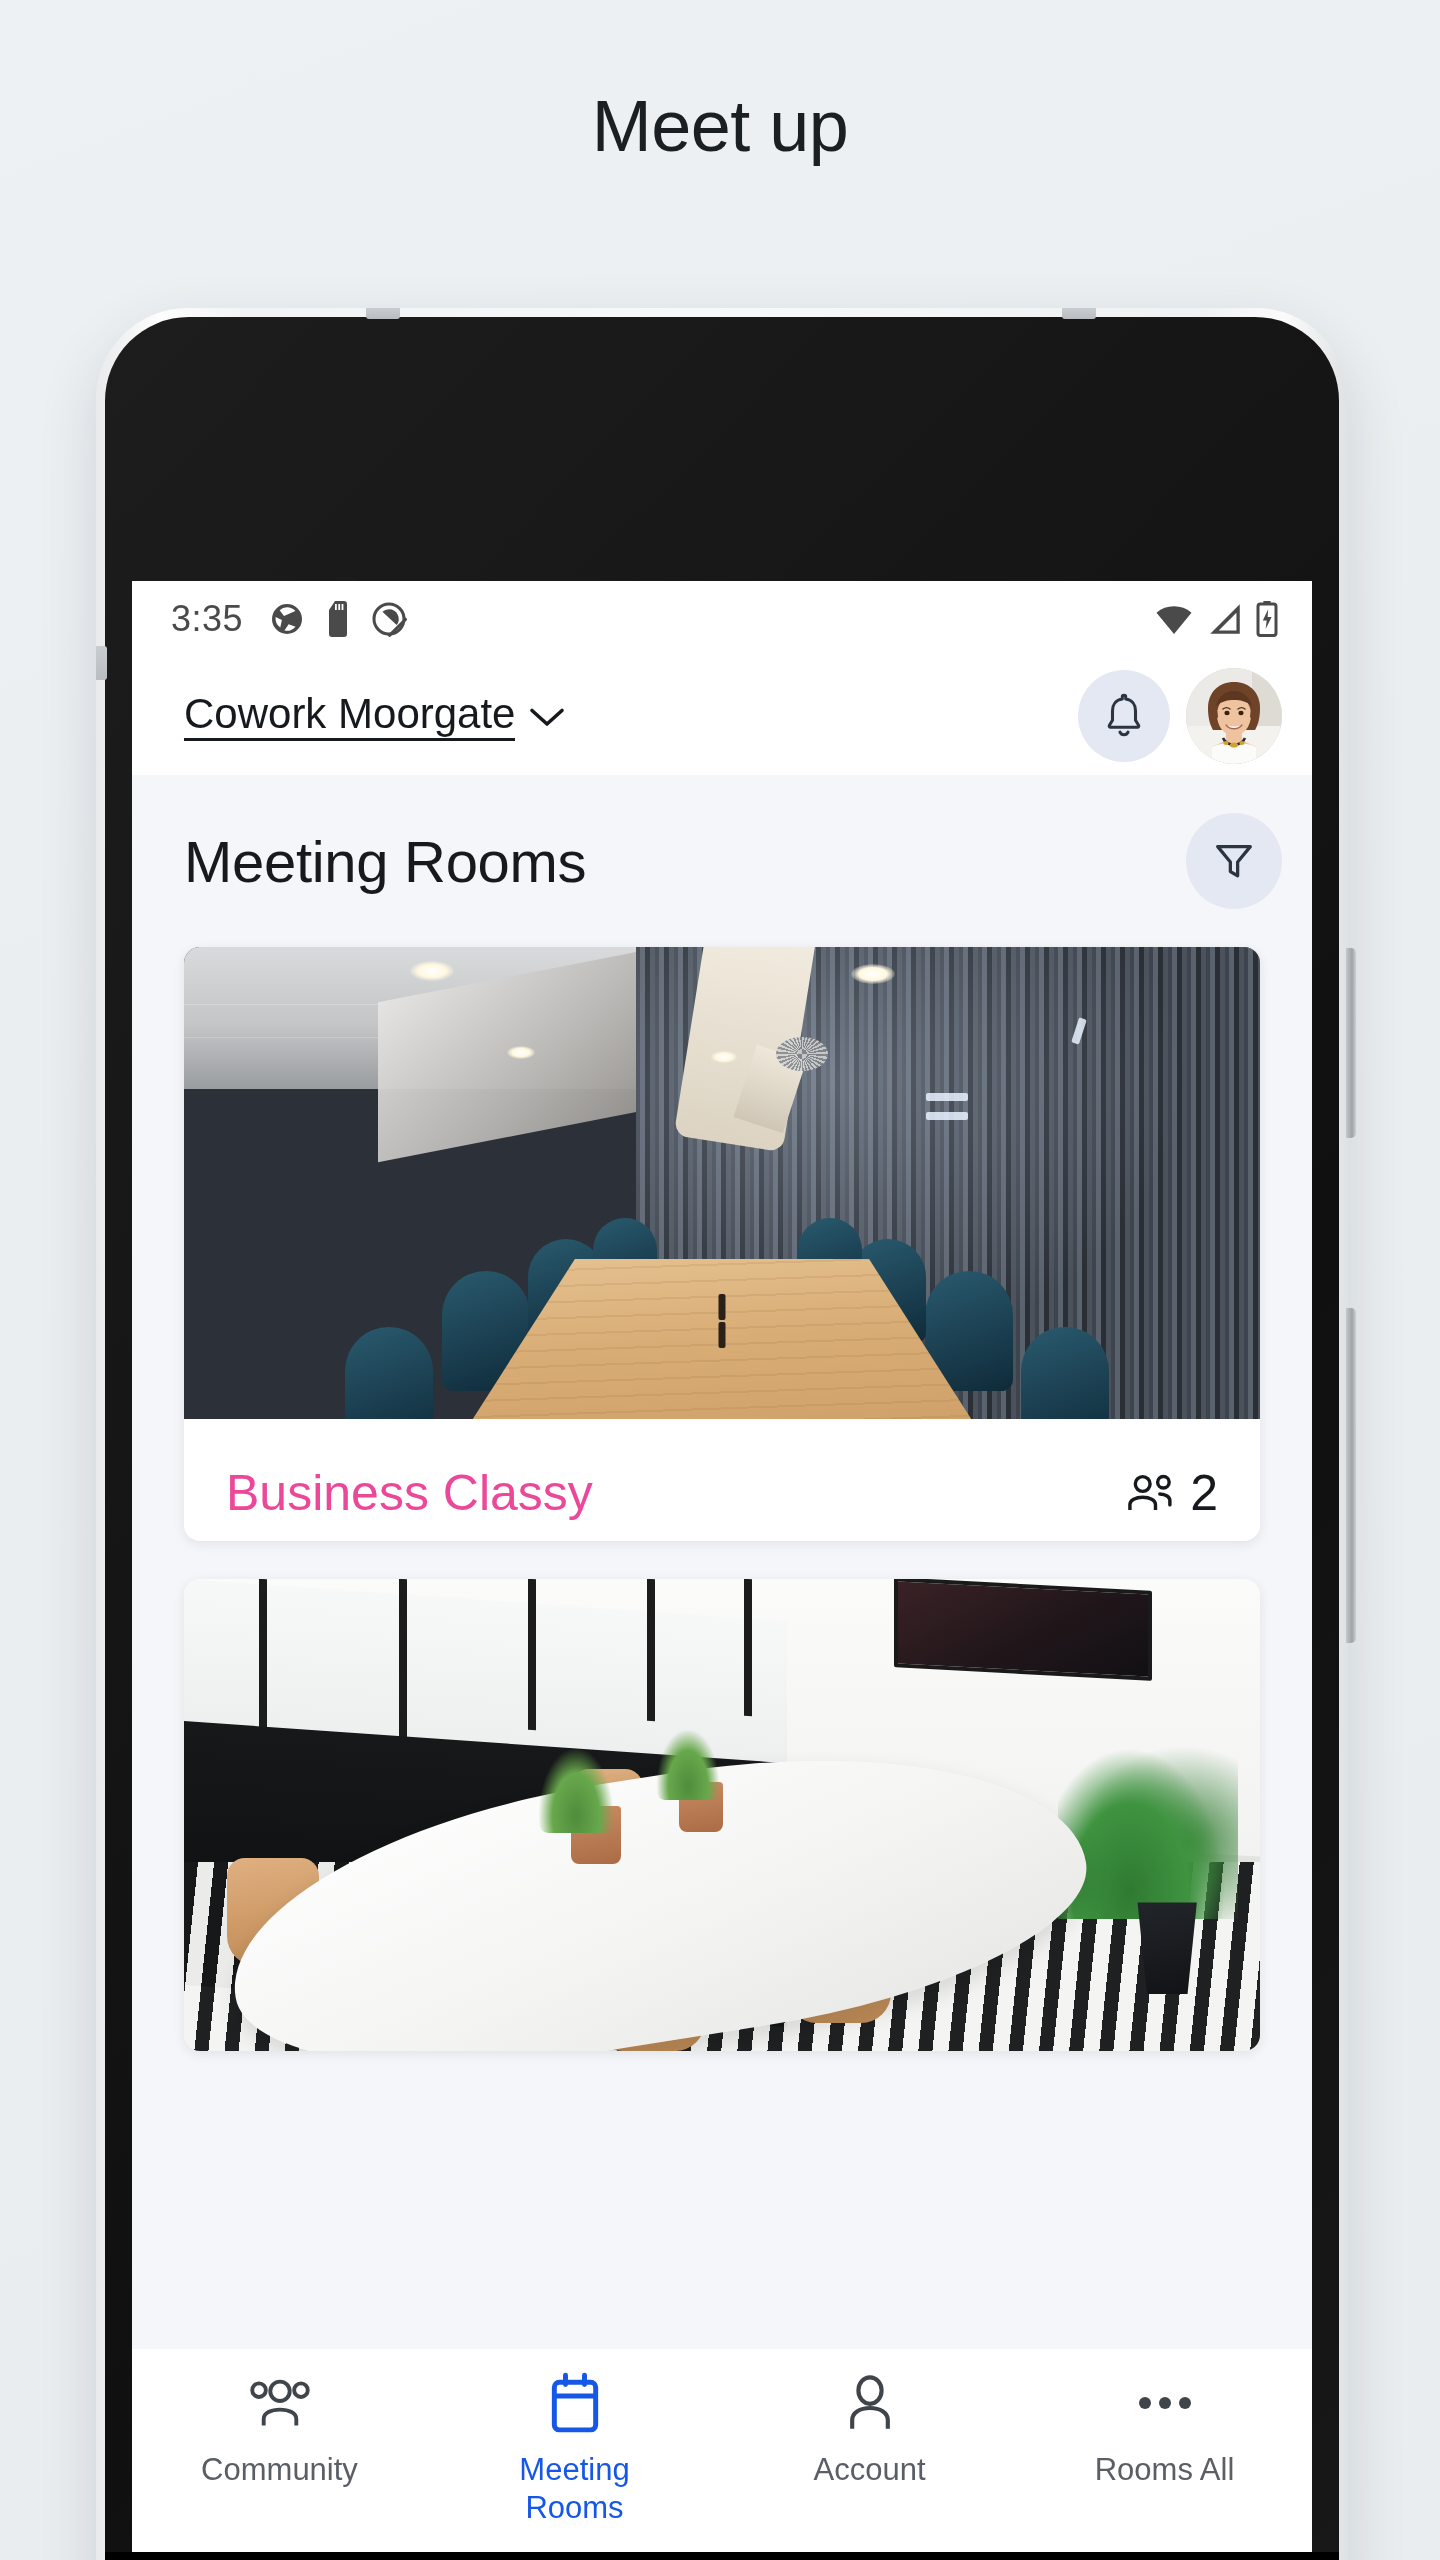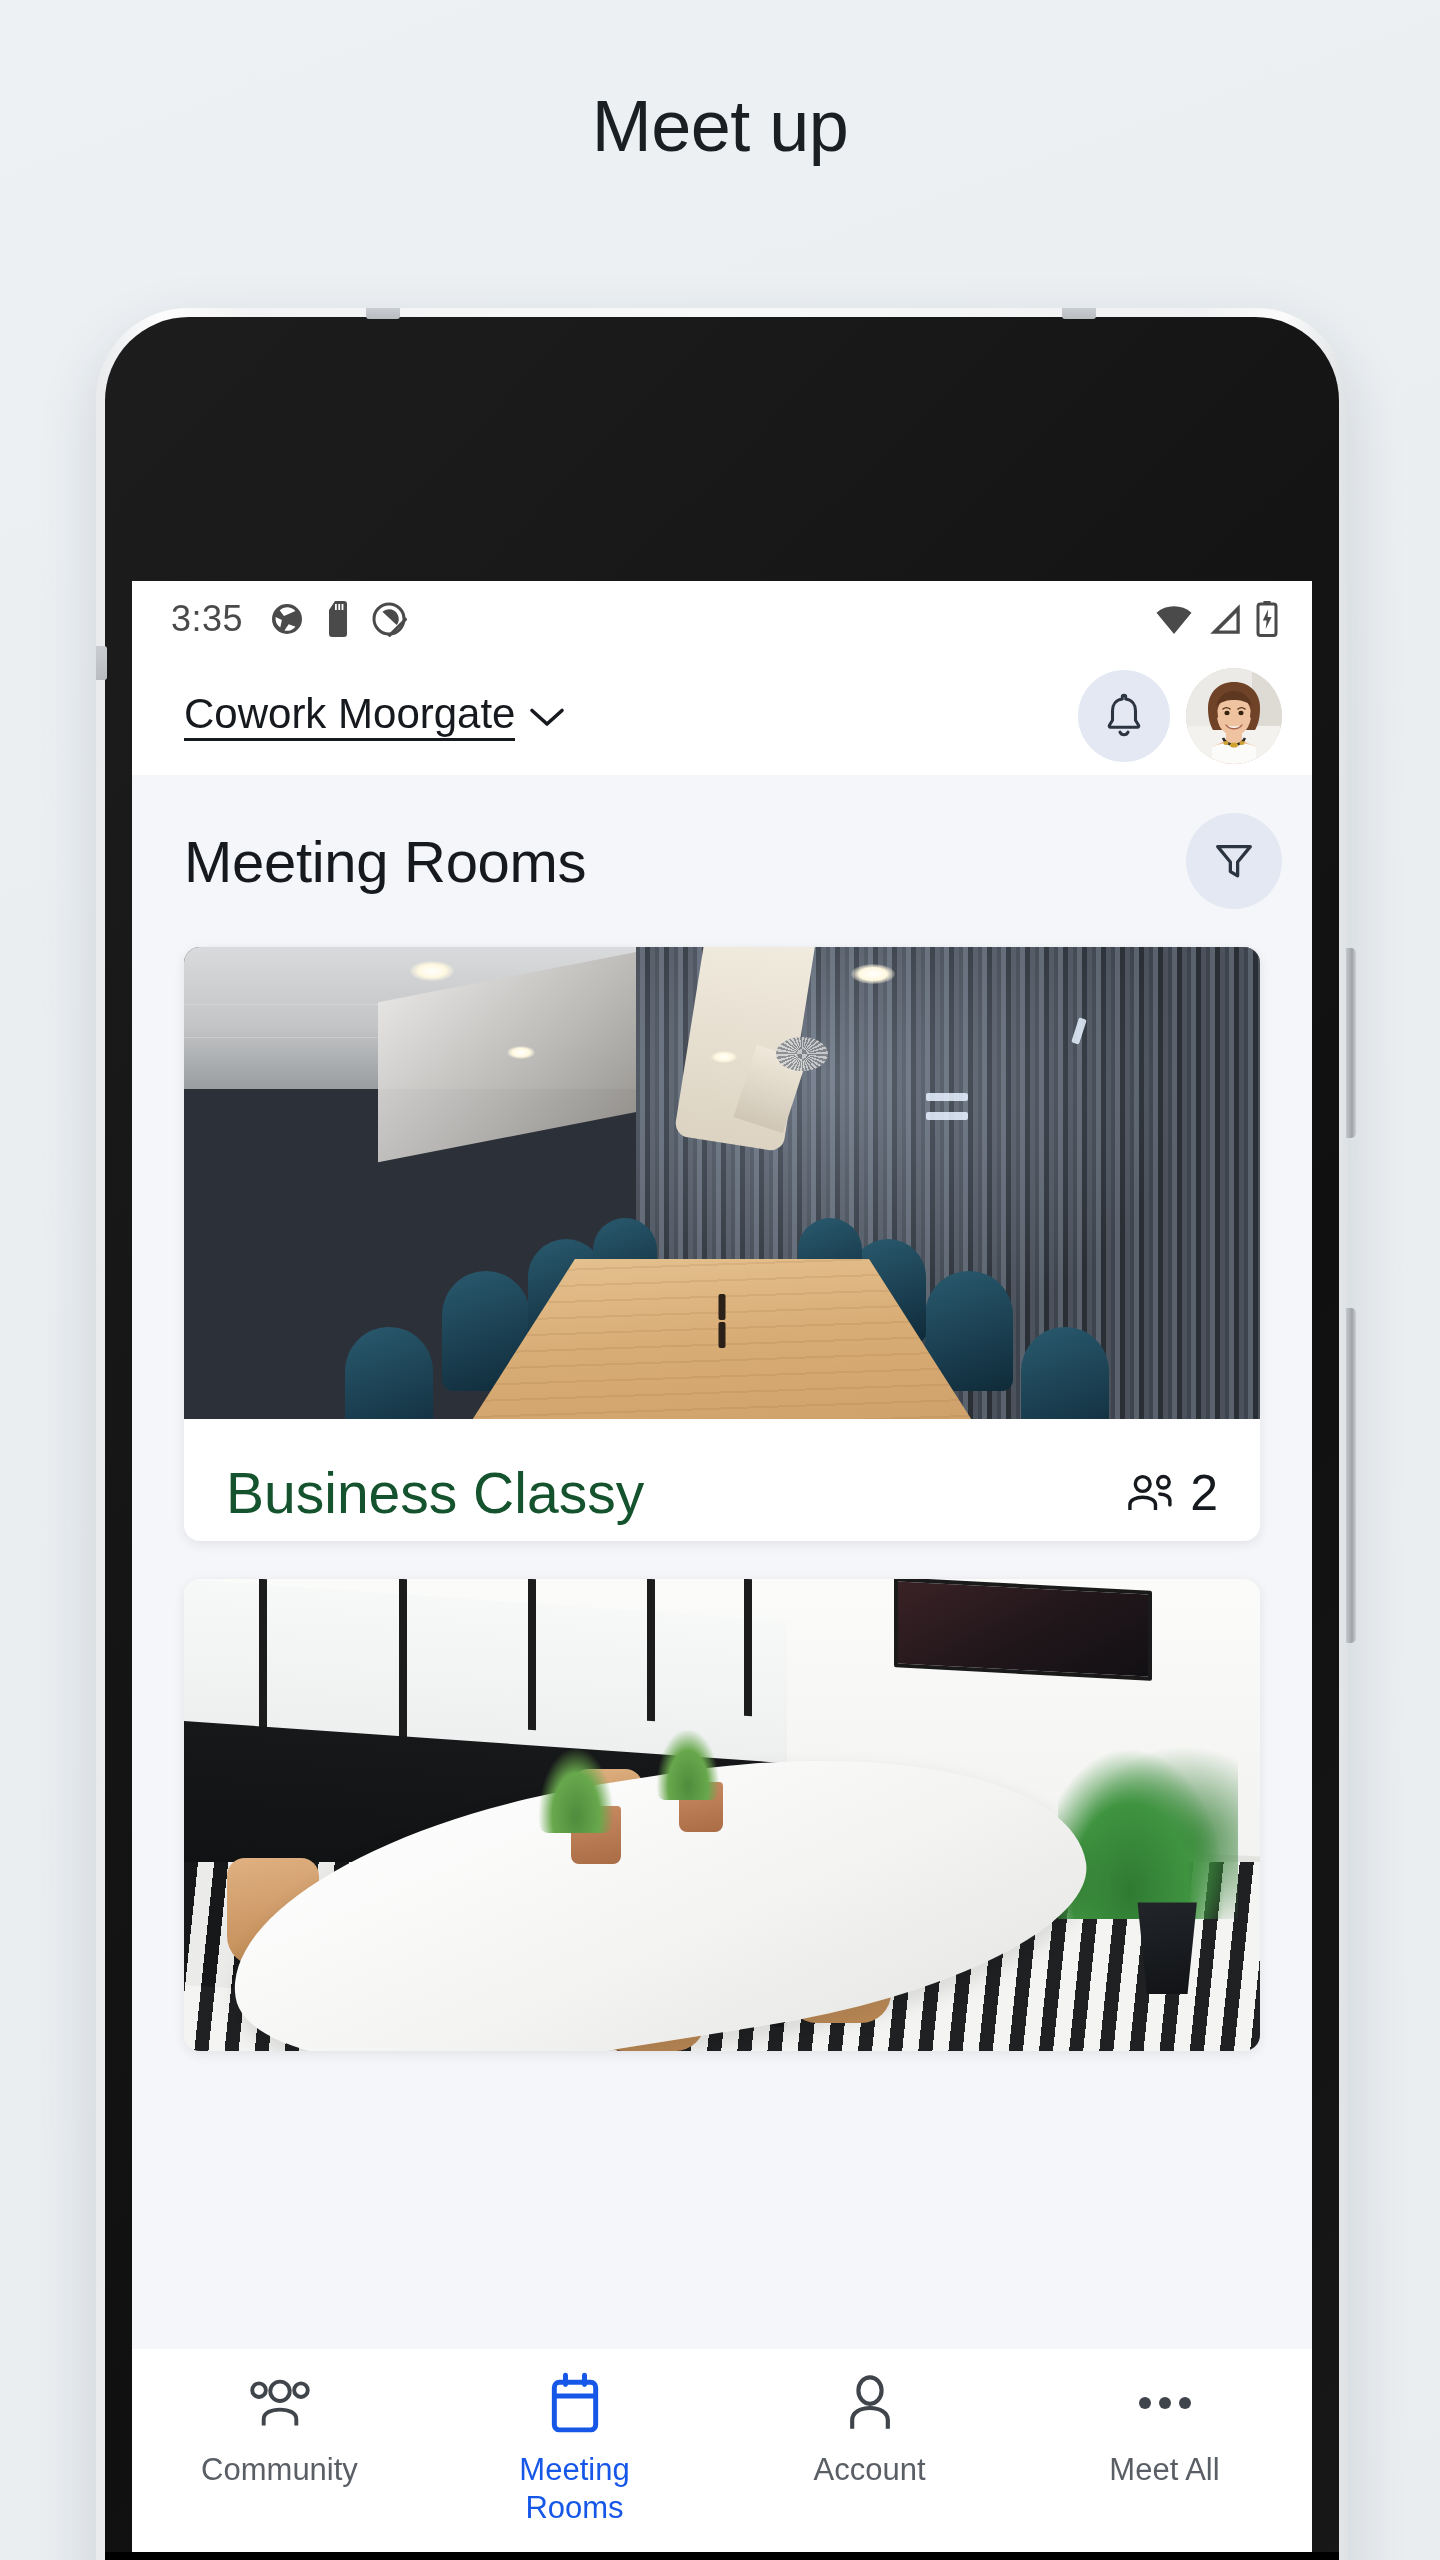--- a/index.html
+++ b/index.html
@@ -223,22 +223,22 @@
   }
   .card-body {
     padding: 26px 42px 0 42px;
   }
   .card-row {
     display: flex;
     align-items: center;
     height: 96px;
   }
   .room-name {
-    font-size: 57px;
-    color: #14532d;
+    font-size: 50px;
+    color: #ec4899;
     font-weight: 400;
   }
   .cr-spacer { flex: 1; }
   .capacity {
     display: flex;
     align-items: center;
     gap: 14px;
   }
   .capacity-num {
     font-size: 50px;
@@ -713,21 +713,21 @@
         </div>
 
         <div class="nav-item">
           <div class="nav-icon">
             <svg width="56" height="24" viewBox="0 0 28 8">
               <circle cx="4" cy="4" r="3" fill="#40454c"></circle>
               <circle cx="14" cy="4" r="3" fill="#40454c"></circle>
               <circle cx="24" cy="4" r="3" fill="#40454c"></circle>
             </svg>
           </div>
-          <div class="nav-label">Meet All</div>
+          <div class="nav-label">Rooms All</div>
         </div>
 
       </div>
     </div>
 
     <div class="chin"></div>
   </div>
 </div>
 
 </body></html>

